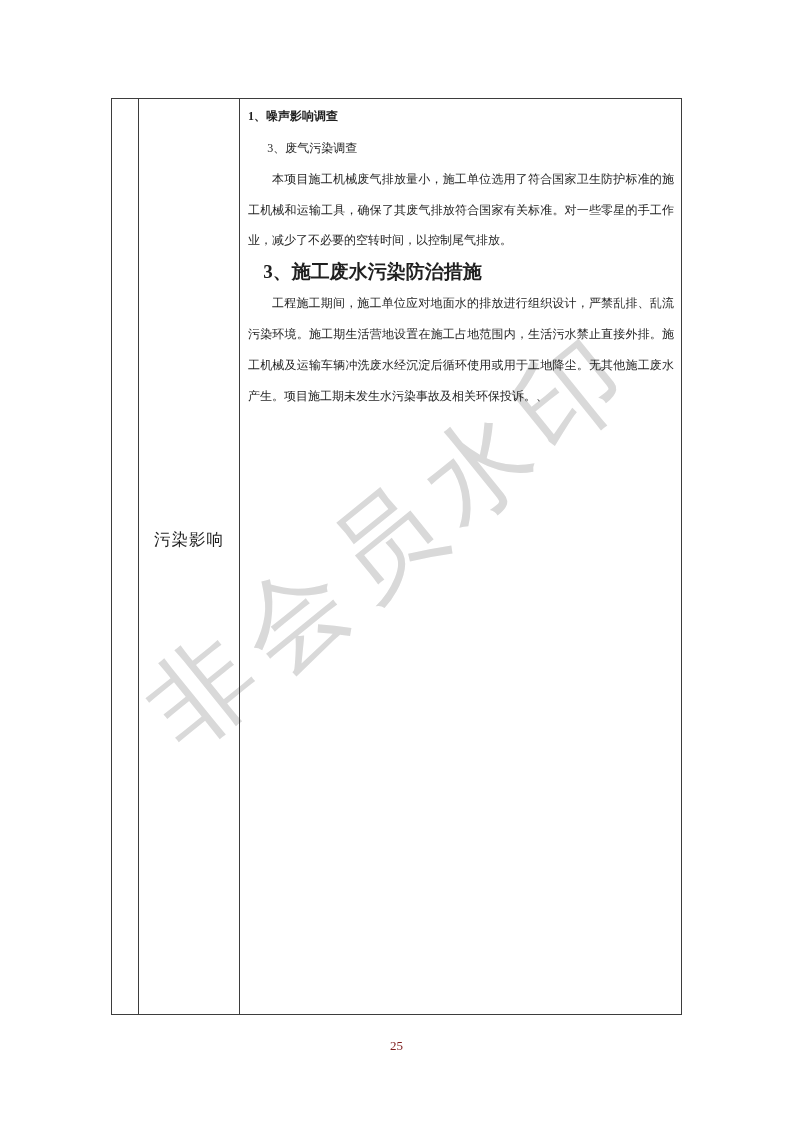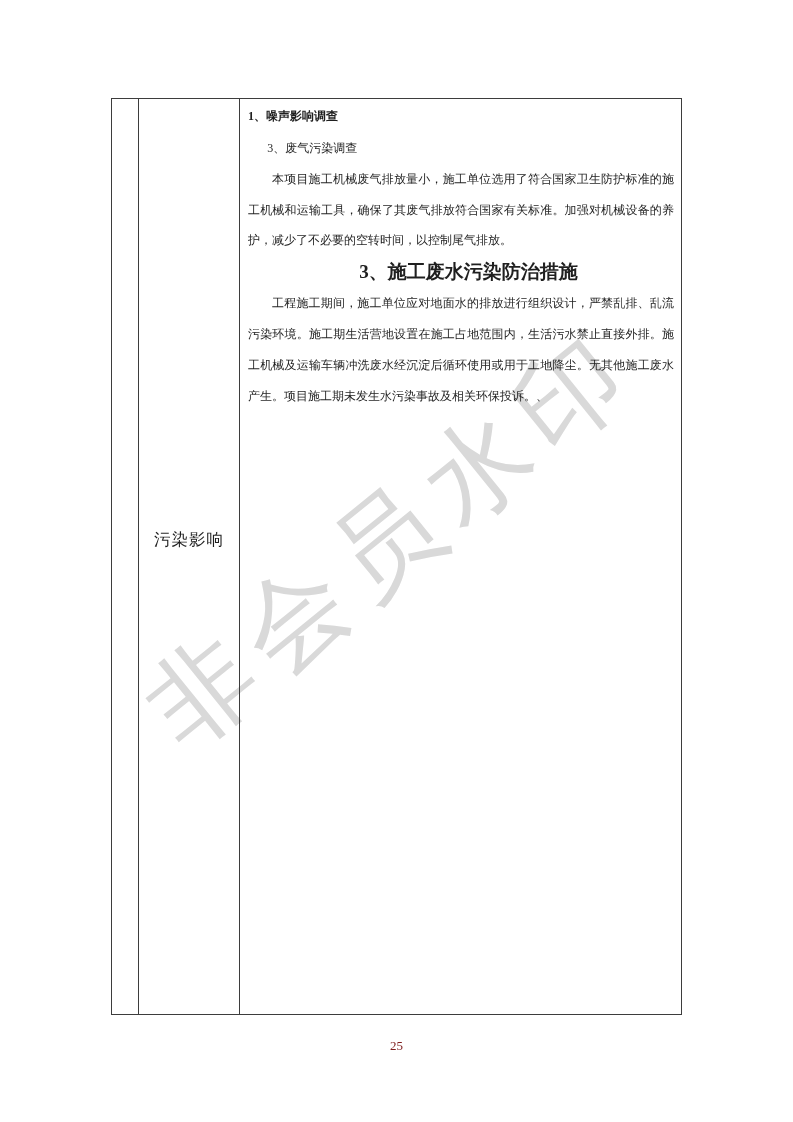--- a/index.html
+++ b/index.html
@@ -63,21 +63,21 @@
     overflow: hidden;
     color: #1f1f1f;
   }
   .sec {
     font-size: 12px;
     line-height: 30.8px;
   }
   .sec.loose { line-height: 33px; }
   .sec.h1 { font-weight: bold; }
   .sec.h2 { font-weight: normal; text-indent: 1.6em; }
-  .sec.h3 { font-weight: bold; font-size: 19px; text-indent: 0.8em; line-height: 32px; text-align: center; }
+  .sec.h3 { font-weight: bold; font-size: 19px; text-indent: 0.8em; line-height: 32px; }
   .sec.para {
     text-indent: 2em;
     text-align: justify;
     text-justify: inter-character;
   }
   .page-number {
     position: absolute;
     left: 0;
     top: 1038px;
     width: 100%;
@@ -98,21 +98,21 @@
     <div class="cell cell-empty"></div>
 
     <div class="cell cell-label">
       <div class="row-label">污染影响</div>
     </div>
 
     <div class="cell cell-content">
       <div id="sections">
           <div class="sec h1 loose">1、噪声影响调查</div>
           <div class="sec h2">3、废气污染调查</div>
-          <div class="sec para">本项目施工机械废气排放量小，施工单位选用了符合国家卫生防护标准的施工机械和运输工具，确保了其废气排放符合国家有关标准。加强对机械设备的养护，减少了不必要的空转时间，以控制尾气排放。</div>
+          <div class="sec para">本项目施工机械废气排放量小，施工单位选用了符合国家卫生防护标准的施工机械和运输工具，确保了其废气排放符合国家有关标准。对一些零星的手工作业，减少了不必要的空转时间，以控制尾气排放。</div>
           <div class="sec h3">3、施工废水污染防治措施</div>
           <div class="sec para">工程施工期间，施工单位应对地面水的排放进行组织设计，严禁乱排、乱流污染环境。施工期生活营地设置在施工占地范围内，生活污水禁止直接外排。施工机械及运输车辆冲洗废水经沉淀后循环使用或用于工地降尘。无其他施工废水产生。项目施工期未发生水污染事故及相关环保投诉。、</div>
         </div>
     </div>
   </div>
 
   <div class="page-number">25</div>
 
 </div>
 

